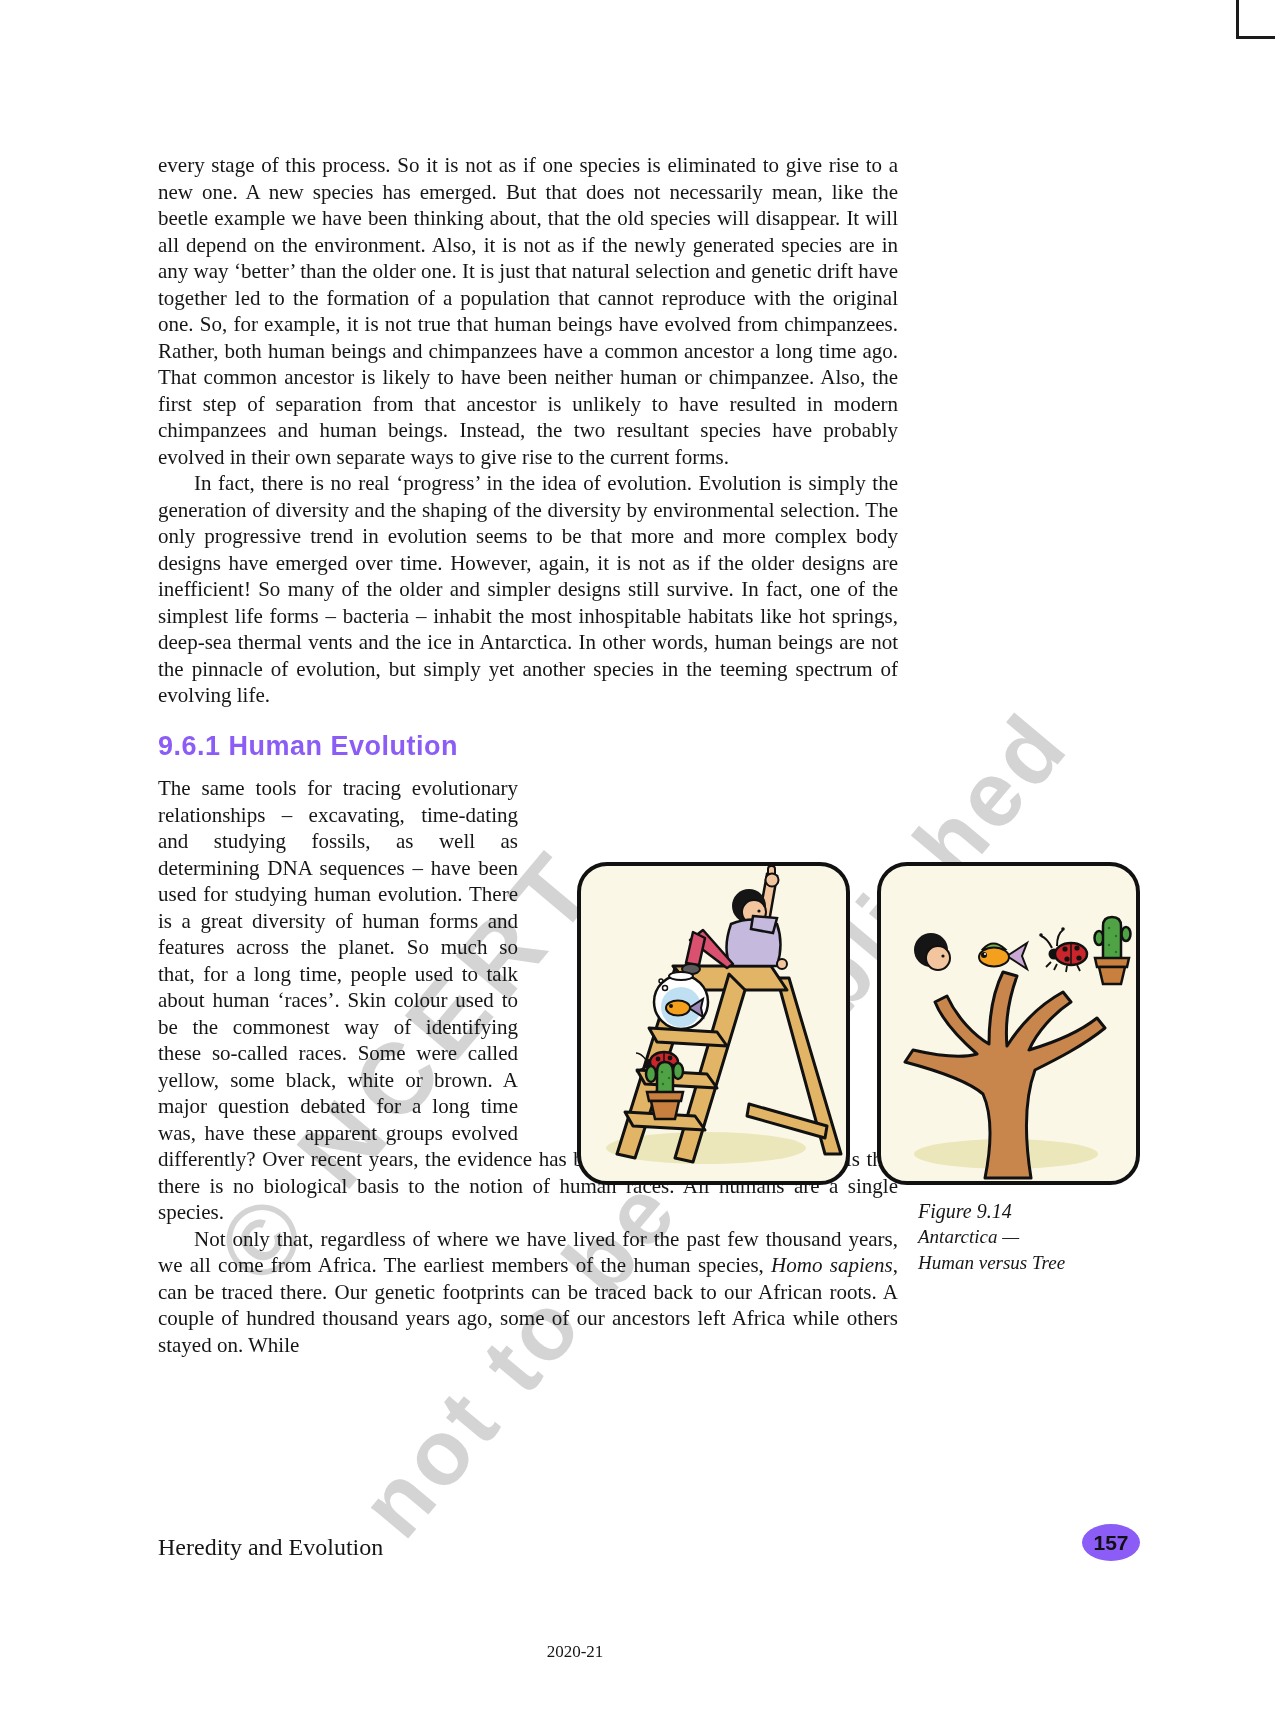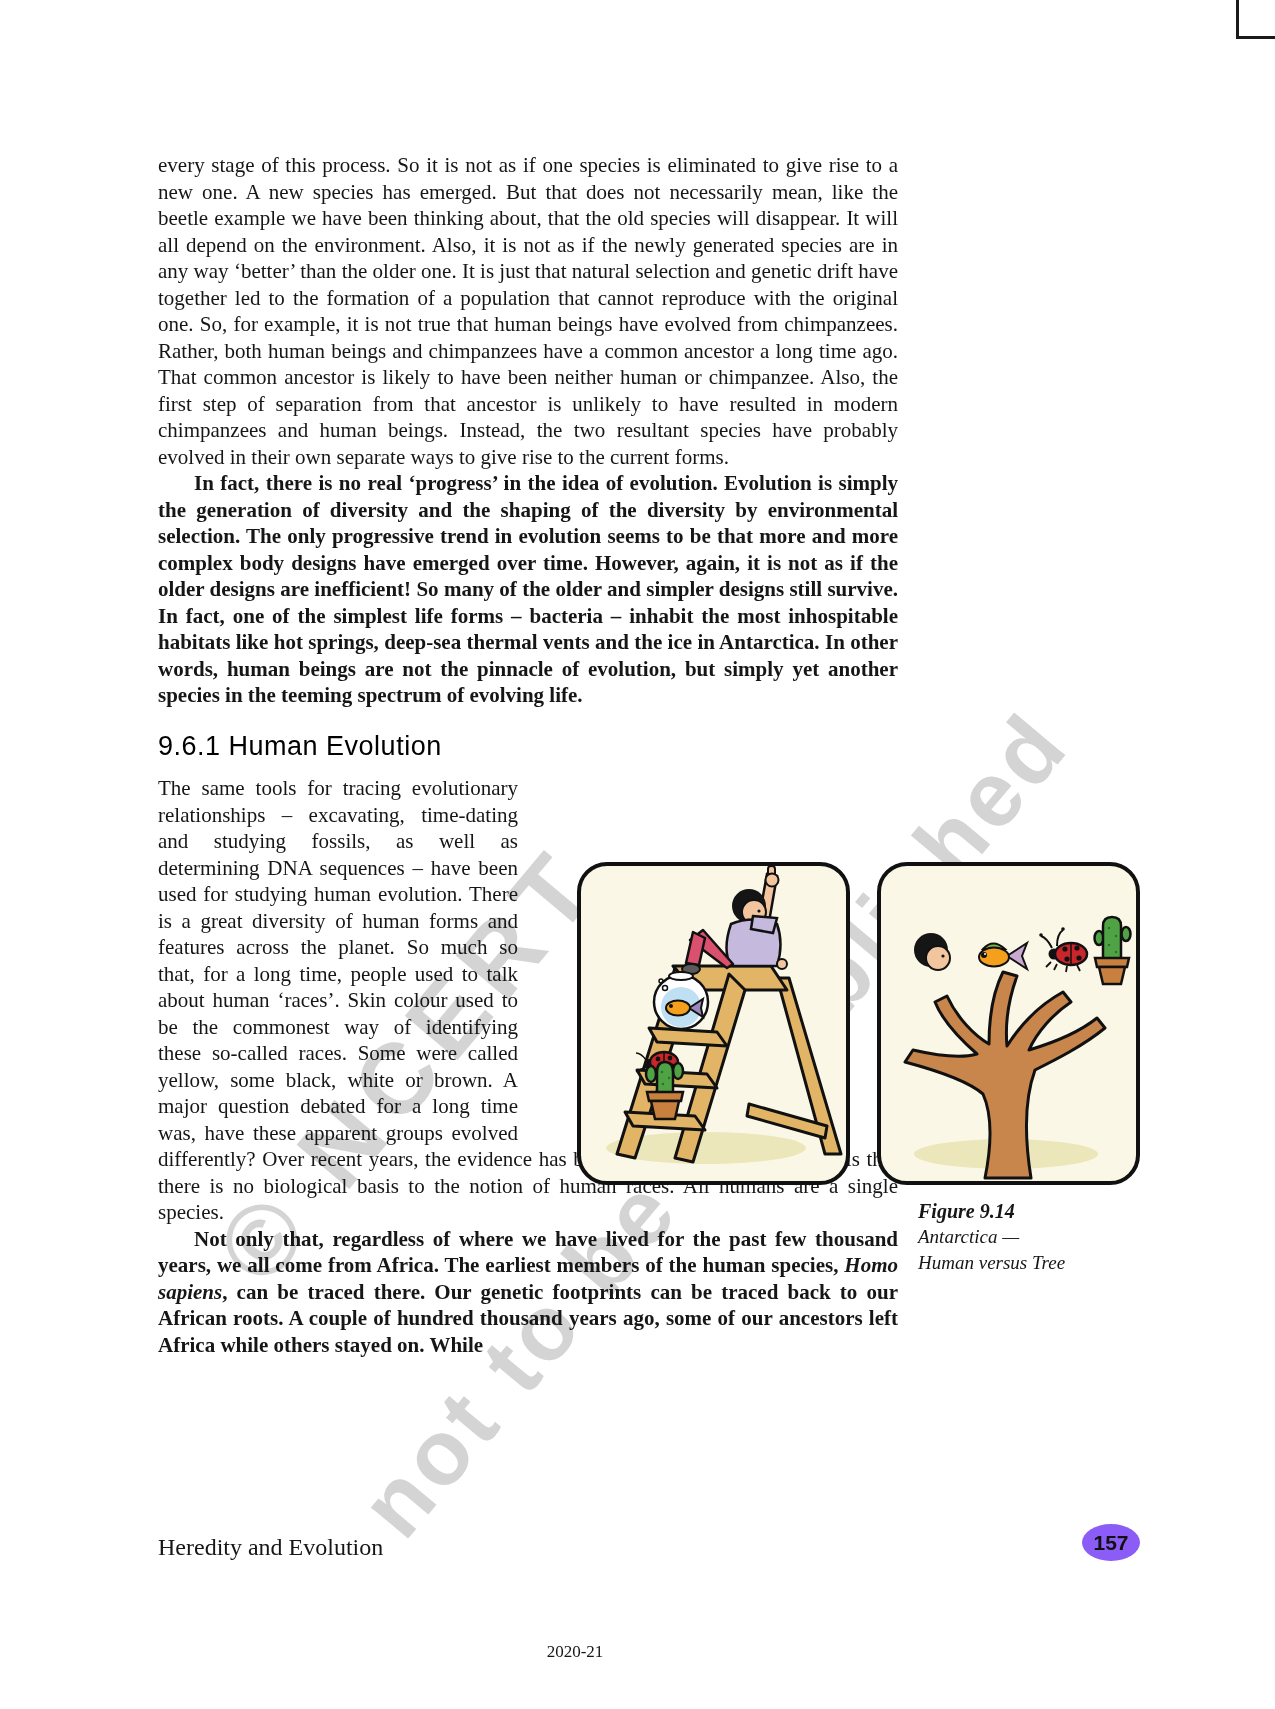--- a/index.html
+++ b/index.html
@@ -26,41 +26,41 @@
     user-select:none;
   }
   #wm1{left:282px;top:1190px;font-size:100px;letter-spacing:12px;}
   #wm2{left:420px;top:1452px;font-size:92px;letter-spacing:5px;}
   
   .body-col{
     position:absolute;left:158px;top:152px;width:740px;z-index:1;
     font-size:21px;line-height:26.5px;text-align:justify;
   }
   .body-col p{margin:0;padding:0;}
-  p.indent{text-indent:36px;font-weight:bold;}
+  p.indent{text-indent:36px;}
   .section-heading{
     margin:24px 0 16px 0;
     font-family:"Liberation Sans", sans-serif;
-    font-weight:400;font-size:27px;color:#000000;
+    font-weight:700;font-size:27px;color:#8b5cf6;
     text-align:left;letter-spacing:.5px;
   }
   .fig-spacer{float:right;width:380px;height:352px;}
   p.after{}
   
   .figures{position:absolute;left:577px;top:862px;z-index:3;display:flex;gap:27px;}
   .fig-box{
     background:#faf7e6;border:4px solid #111;border-radius:30px;
     overflow:hidden;line-height:0;
   }
   
   .fig-caption{
     position:absolute;left:918px;top:1198px;z-index:3;
     font-size:19px;line-height:26px;font-style:italic;text-align:left;
   }
-  .fig-caption .cap-title{font-weight:700;font-size:20px;}
+  .fig-caption .cap-title{font-weight:400;font-size:20px;}
   
   .footer-chapter{position:absolute;left:158px;top:1534px;font-size:24px;z-index:1;}
   .page-badge{
     position:absolute;left:1082px;top:1524px;width:58px;height:37px;z-index:1;
     background:#8b5cf6;border-radius:50%;
     display:flex;align-items:center;justify-content:center;
     font-family:"Liberation Sans", sans-serif;font-weight:700;font-size:21px;color:#111;
   }
   .edition-year{position:absolute;left:0;top:1642px;width:1150px;text-align:center;font-size:17px;z-index:1;}
 </style>

